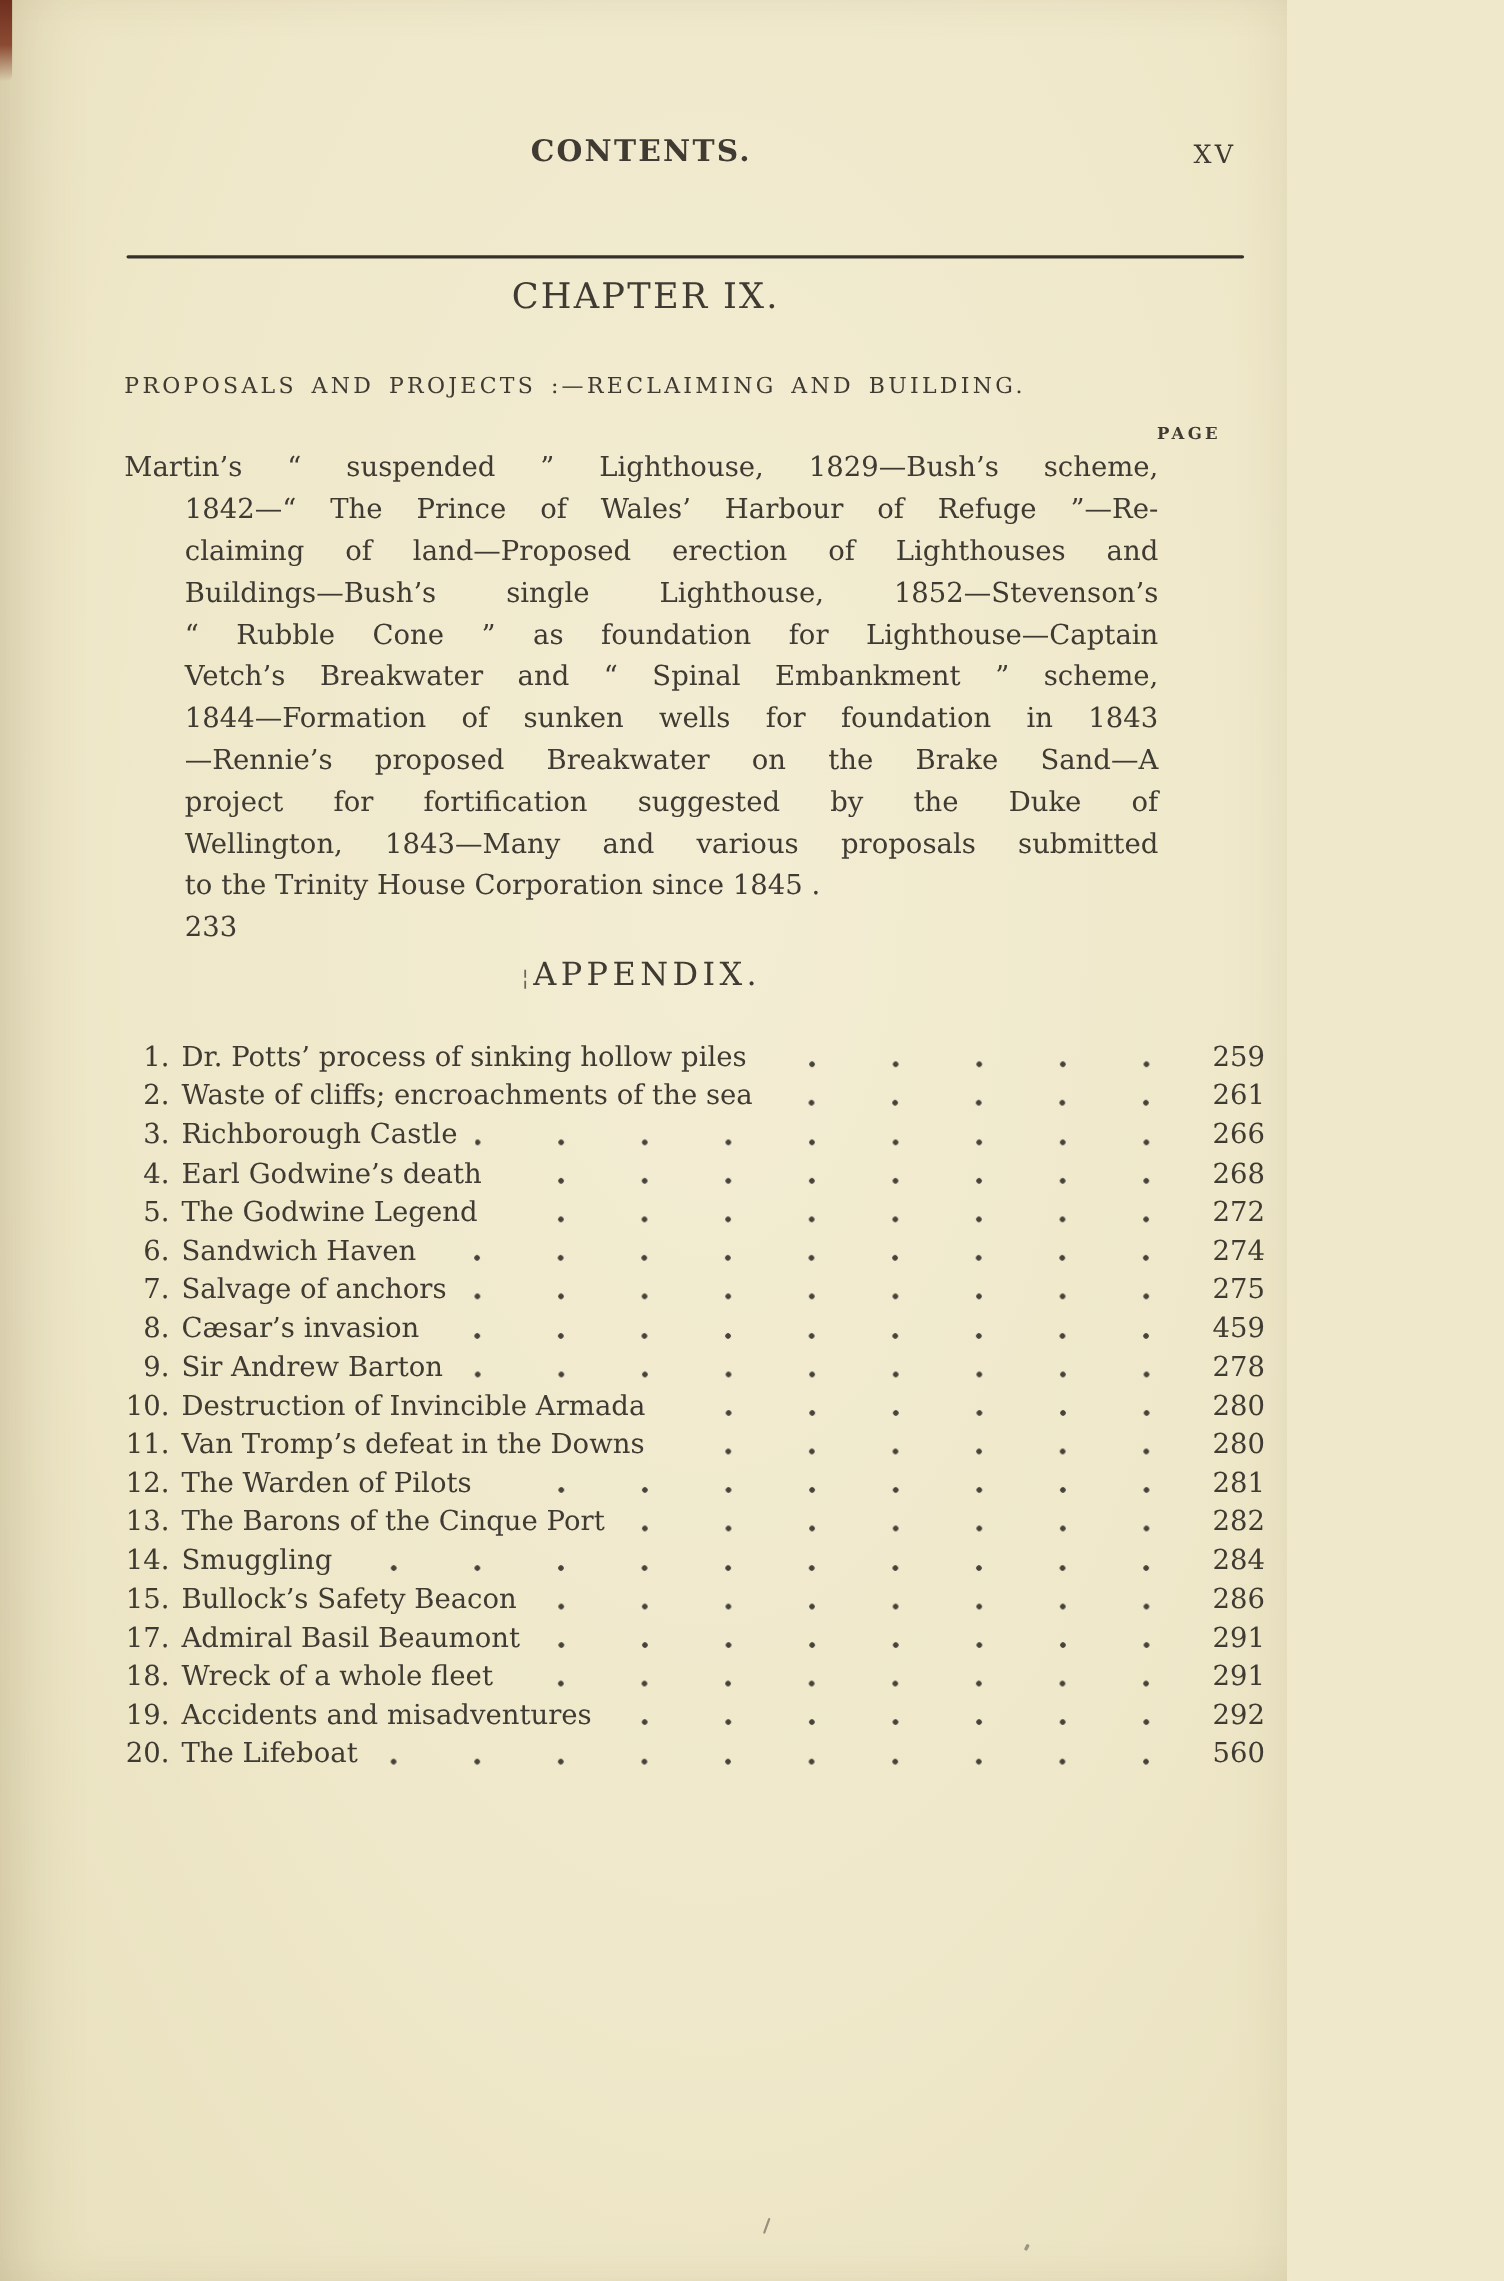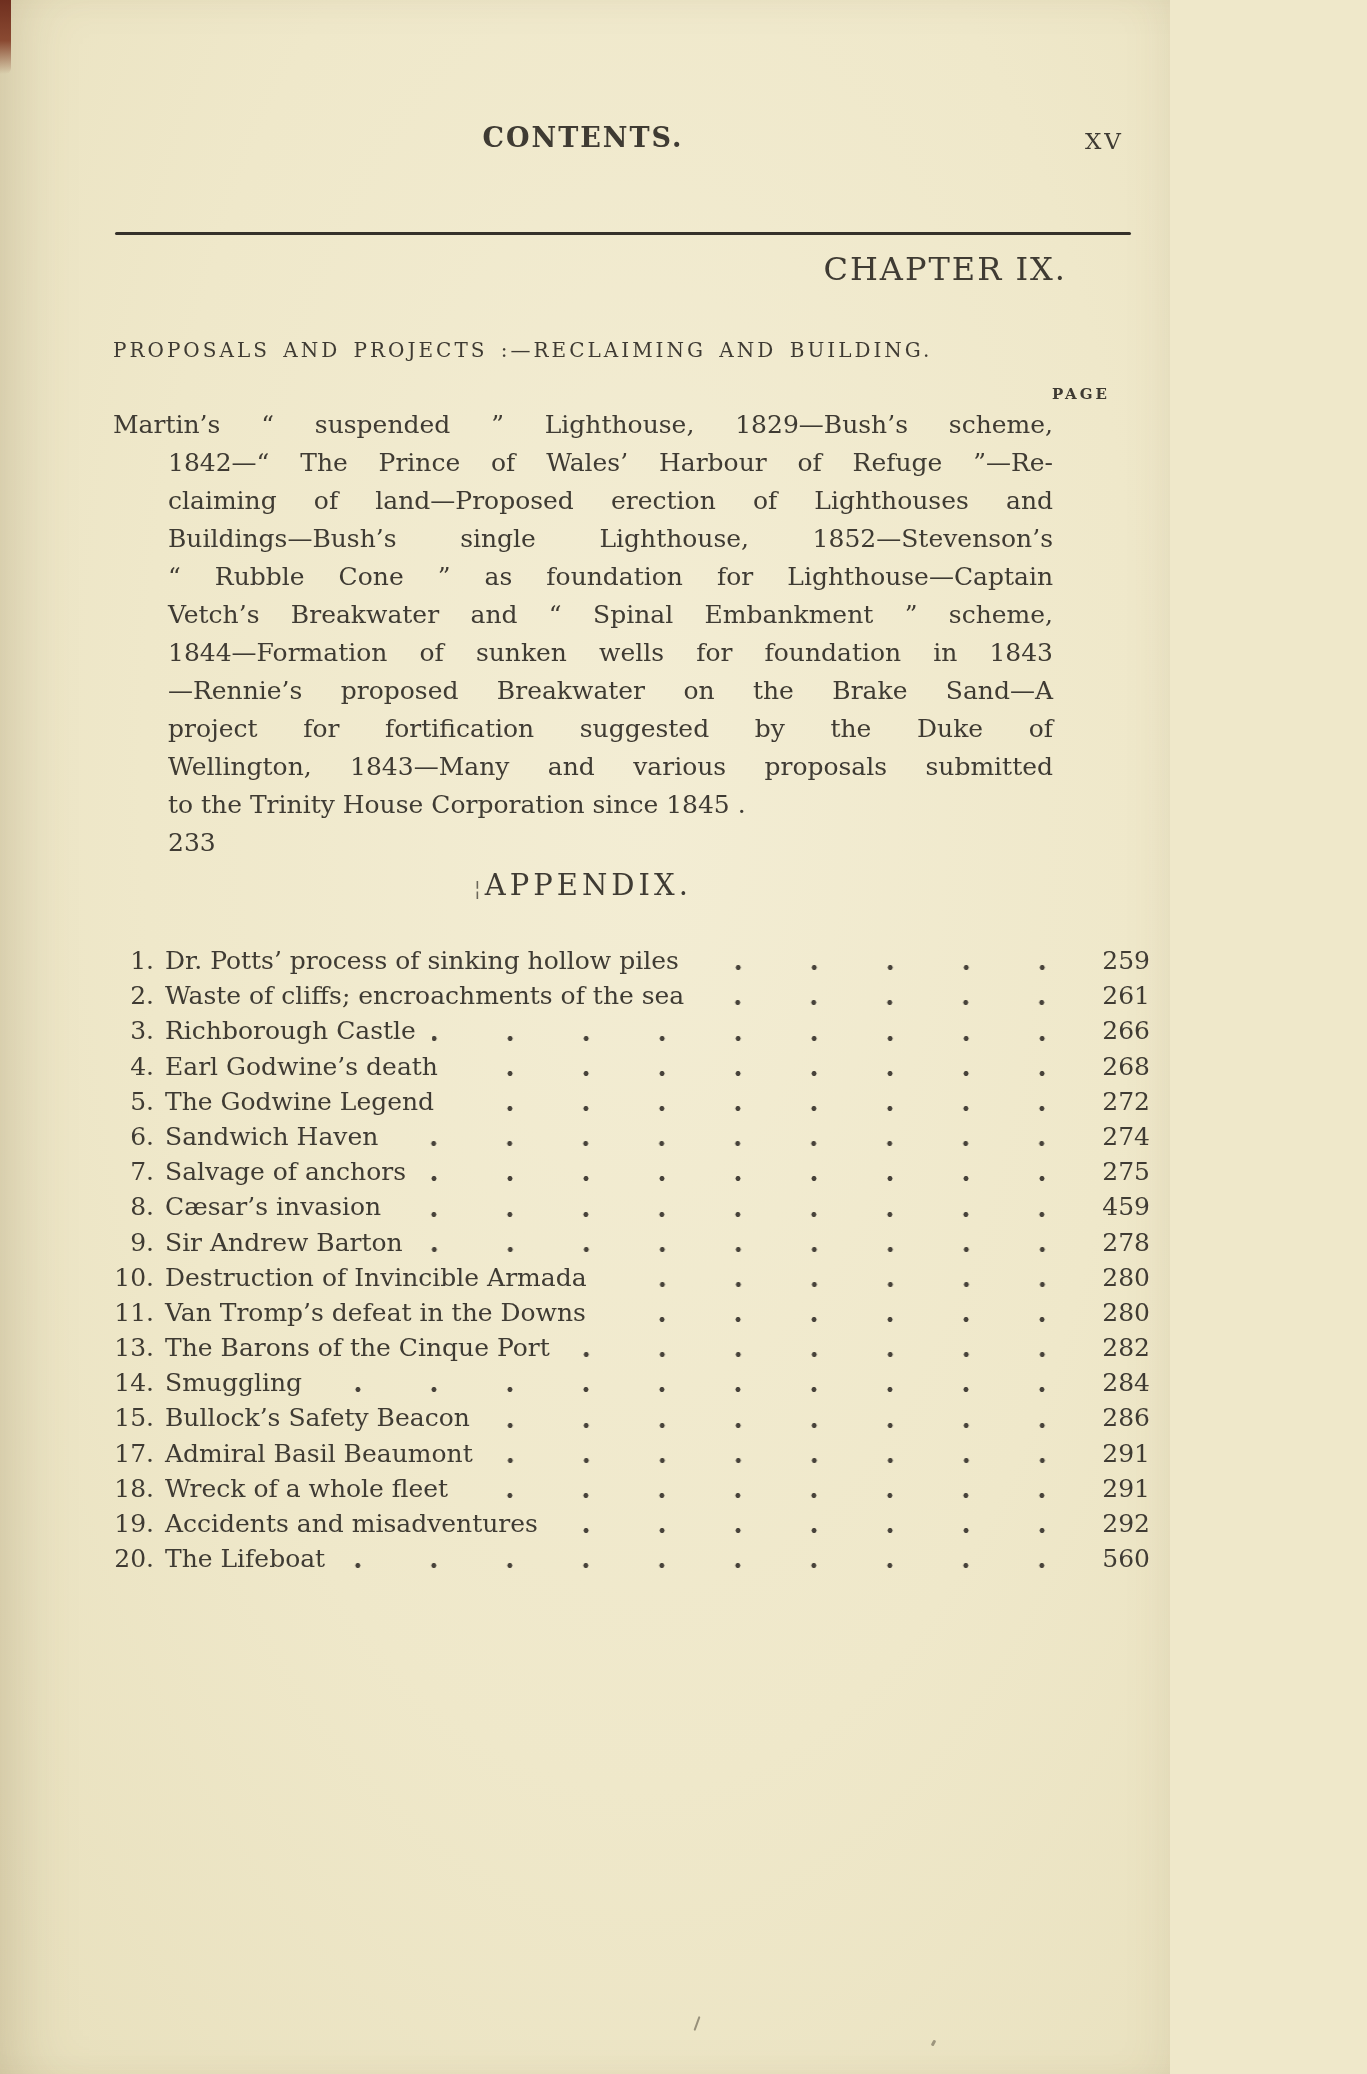--- a/index.html
+++ b/index.html
@@ -29,22 +29,22 @@
     text-align:center;font-size:27px;font-weight:bold;letter-spacing:2px;
   }
   .folio{
     position:absolute;left:1085px;top:128px;font-size:23px;letter-spacing:3px;
   }
   .rule{
     position:absolute;left:115px;top:232px;width:1016px;height:3px;
     background:#35312a;border-radius:2px;
   }
   .chapter-heading{
-    position:absolute;left:127px;top:250px;width:940px;
-    text-align:right;font-size:32px;letter-spacing:2px;
+    position:absolute;left:117px;top:250px;width:940px;
+    text-align:center;font-size:32px;letter-spacing:2px;
   }
   .chapter-subheading{
     position:absolute;left:113px;top:338px;width:940px;
     font-size:20px;font-weight:normal;letter-spacing:3px;word-spacing:4px;
   }
   .page-label{
     position:absolute;left:113px;top:385px;width:997px;
     text-align:right;font-size:15px;font-weight:bold;letter-spacing:3px;
   }
   .summary{
@@ -209,20 +209,26 @@
         <span class="pg">280</span>
       </div>
 
       <div class="toc-row">
         <span class="num">11.</span>
         <span class="title">Van Tromp’s defeat in the Downs</span>
         <span class="leader"></span>
         <span class="pg">280</span>
       </div>
 
+      <div class="toc-row">
+        <span class="num">12.</span>
+        <span class="title">The Warden of Pilots</span>
+        <span class="leader"></span>
+        <span class="pg">281</span>
+      </div>
 
       <div class="toc-row">
         <span class="num">13.</span>
         <span class="title">The Barons of the Cinque Port</span>
         <span class="leader"></span>
         <span class="pg">282</span>
       </div>
 
       <div class="toc-row">
         <span class="num">14.</span>

